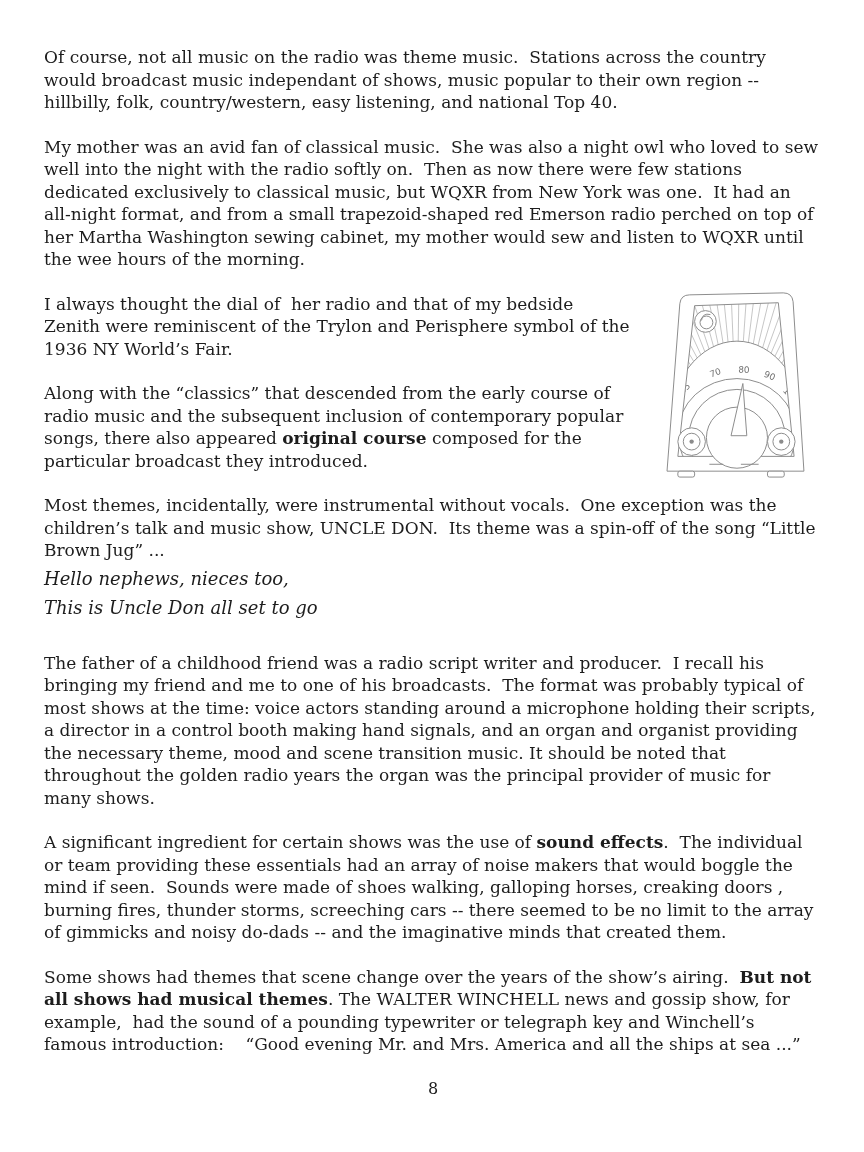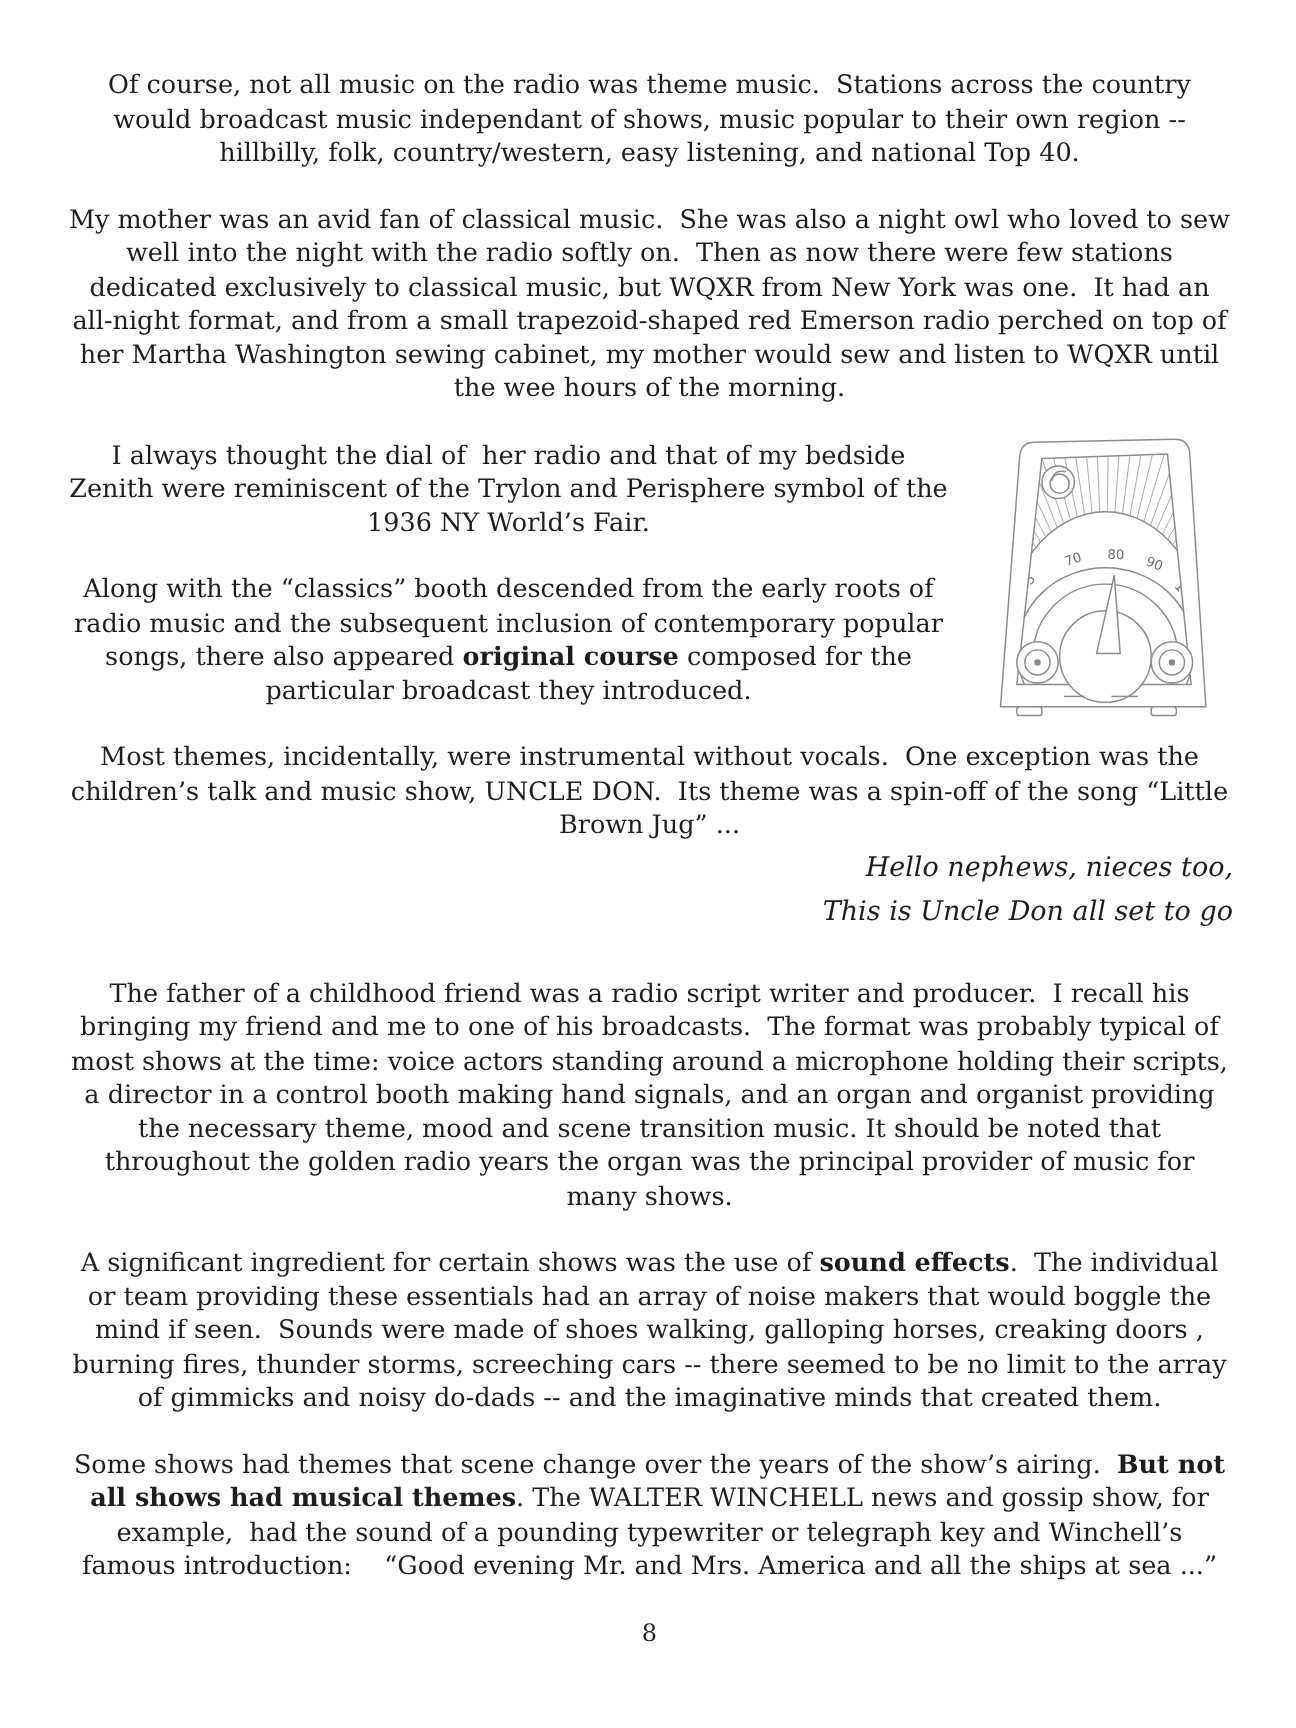--- a/index.html
+++ b/index.html
@@ -7,26 +7,26 @@
     box-sizing:border-box;
     width:864px;height:1152px;
     padding:46px 42px 0 44px;
     background:#ffffff;
     font-family:"DejaVu Serif", serif;
     font-size:17px;
     line-height:22.5px;
     color:#1d1d1d;
     overflow:hidden;
   }
-  p.para{margin:0 0 22px 0;white-space:pre-wrap;text-align:center;}
+  p.para{margin:0 0 22px 0;white-space:pre-wrap;}
   p.para b{font-weight:bold;}
   p.no-gap{margin-bottom:2px;}
   .verse{
     margin:2px 0 30px 0;
-    text-align:right;
+    text-align:left;
     font-style:italic;
     font-size:18px;
     line-height:29px;
   }
   .radio-float{float:right;margin:-8px 4px 6px 16px;}
   .radio-float path,
   .radio-float ellipse,
   .radio-float circle,
   .radio-float polygon,
   .radio-float rect,
@@ -143,21 +143,21 @@
     <g>
       <rect x="28" y="189" width="17" height="6" rx="2" class="fill-w"></rect>
       <rect x="119" y="189" width="17" height="6" rx="2" class="fill-w"></rect>
       <line x1="60" y1="182" x2="74" y2="182"></line>
       <line x1="92" y1="182" x2="110" y2="182"></line>
     </g>
   </svg>
 
   <p class="para"><span>I always thought the dial of  her radio and that of my bedside Zenith were reminiscent of the Trylon and Perisphere symbol of the 1936 NY World’s Fair.</span></p>
 
-  <p class="para"><span>Along with the “classics” booth descended from the early roots of radio music and the subsequent inclusion of contemporary popular songs, there also appeared </span><b>original course</b><span> composed for the particular broadcast they introduced.</span></p>
+  <p class="para"><span>Along with the “classics” that descended from the early course of radio music and the subsequent inclusion of contemporary popular songs, there also appeared </span><b>original course</b><span> composed for the particular broadcast they introduced.</span></p>
 
   <p class="para no-gap"><span>Most themes, incidentally, were instrumental without vocals.  One exception was the children’s talk and music show, UNCLE DON.  Its theme was a spin-off of the song “Little Brown Jug” ...</span></p>
 
   <div class="verse">
     <div>Hello nephews, nieces too,</div>
     <div>This is Uncle Don all set to go</div>
   </div>
 
   <p class="para"><span>The father of a childhood friend was a radio script writer and producer.  I recall his bringing my friend and me to one of his broadcasts.  The format was probably typical of most shows at the time: voice actors standing around a microphone holding their scripts, a director in a control booth making hand signals, and an organ and organist providing the necessary theme, mood and scene transition music. It should be noted that throughout the golden radio years the organ was the principal provider of music for many shows.</span></p>
 

